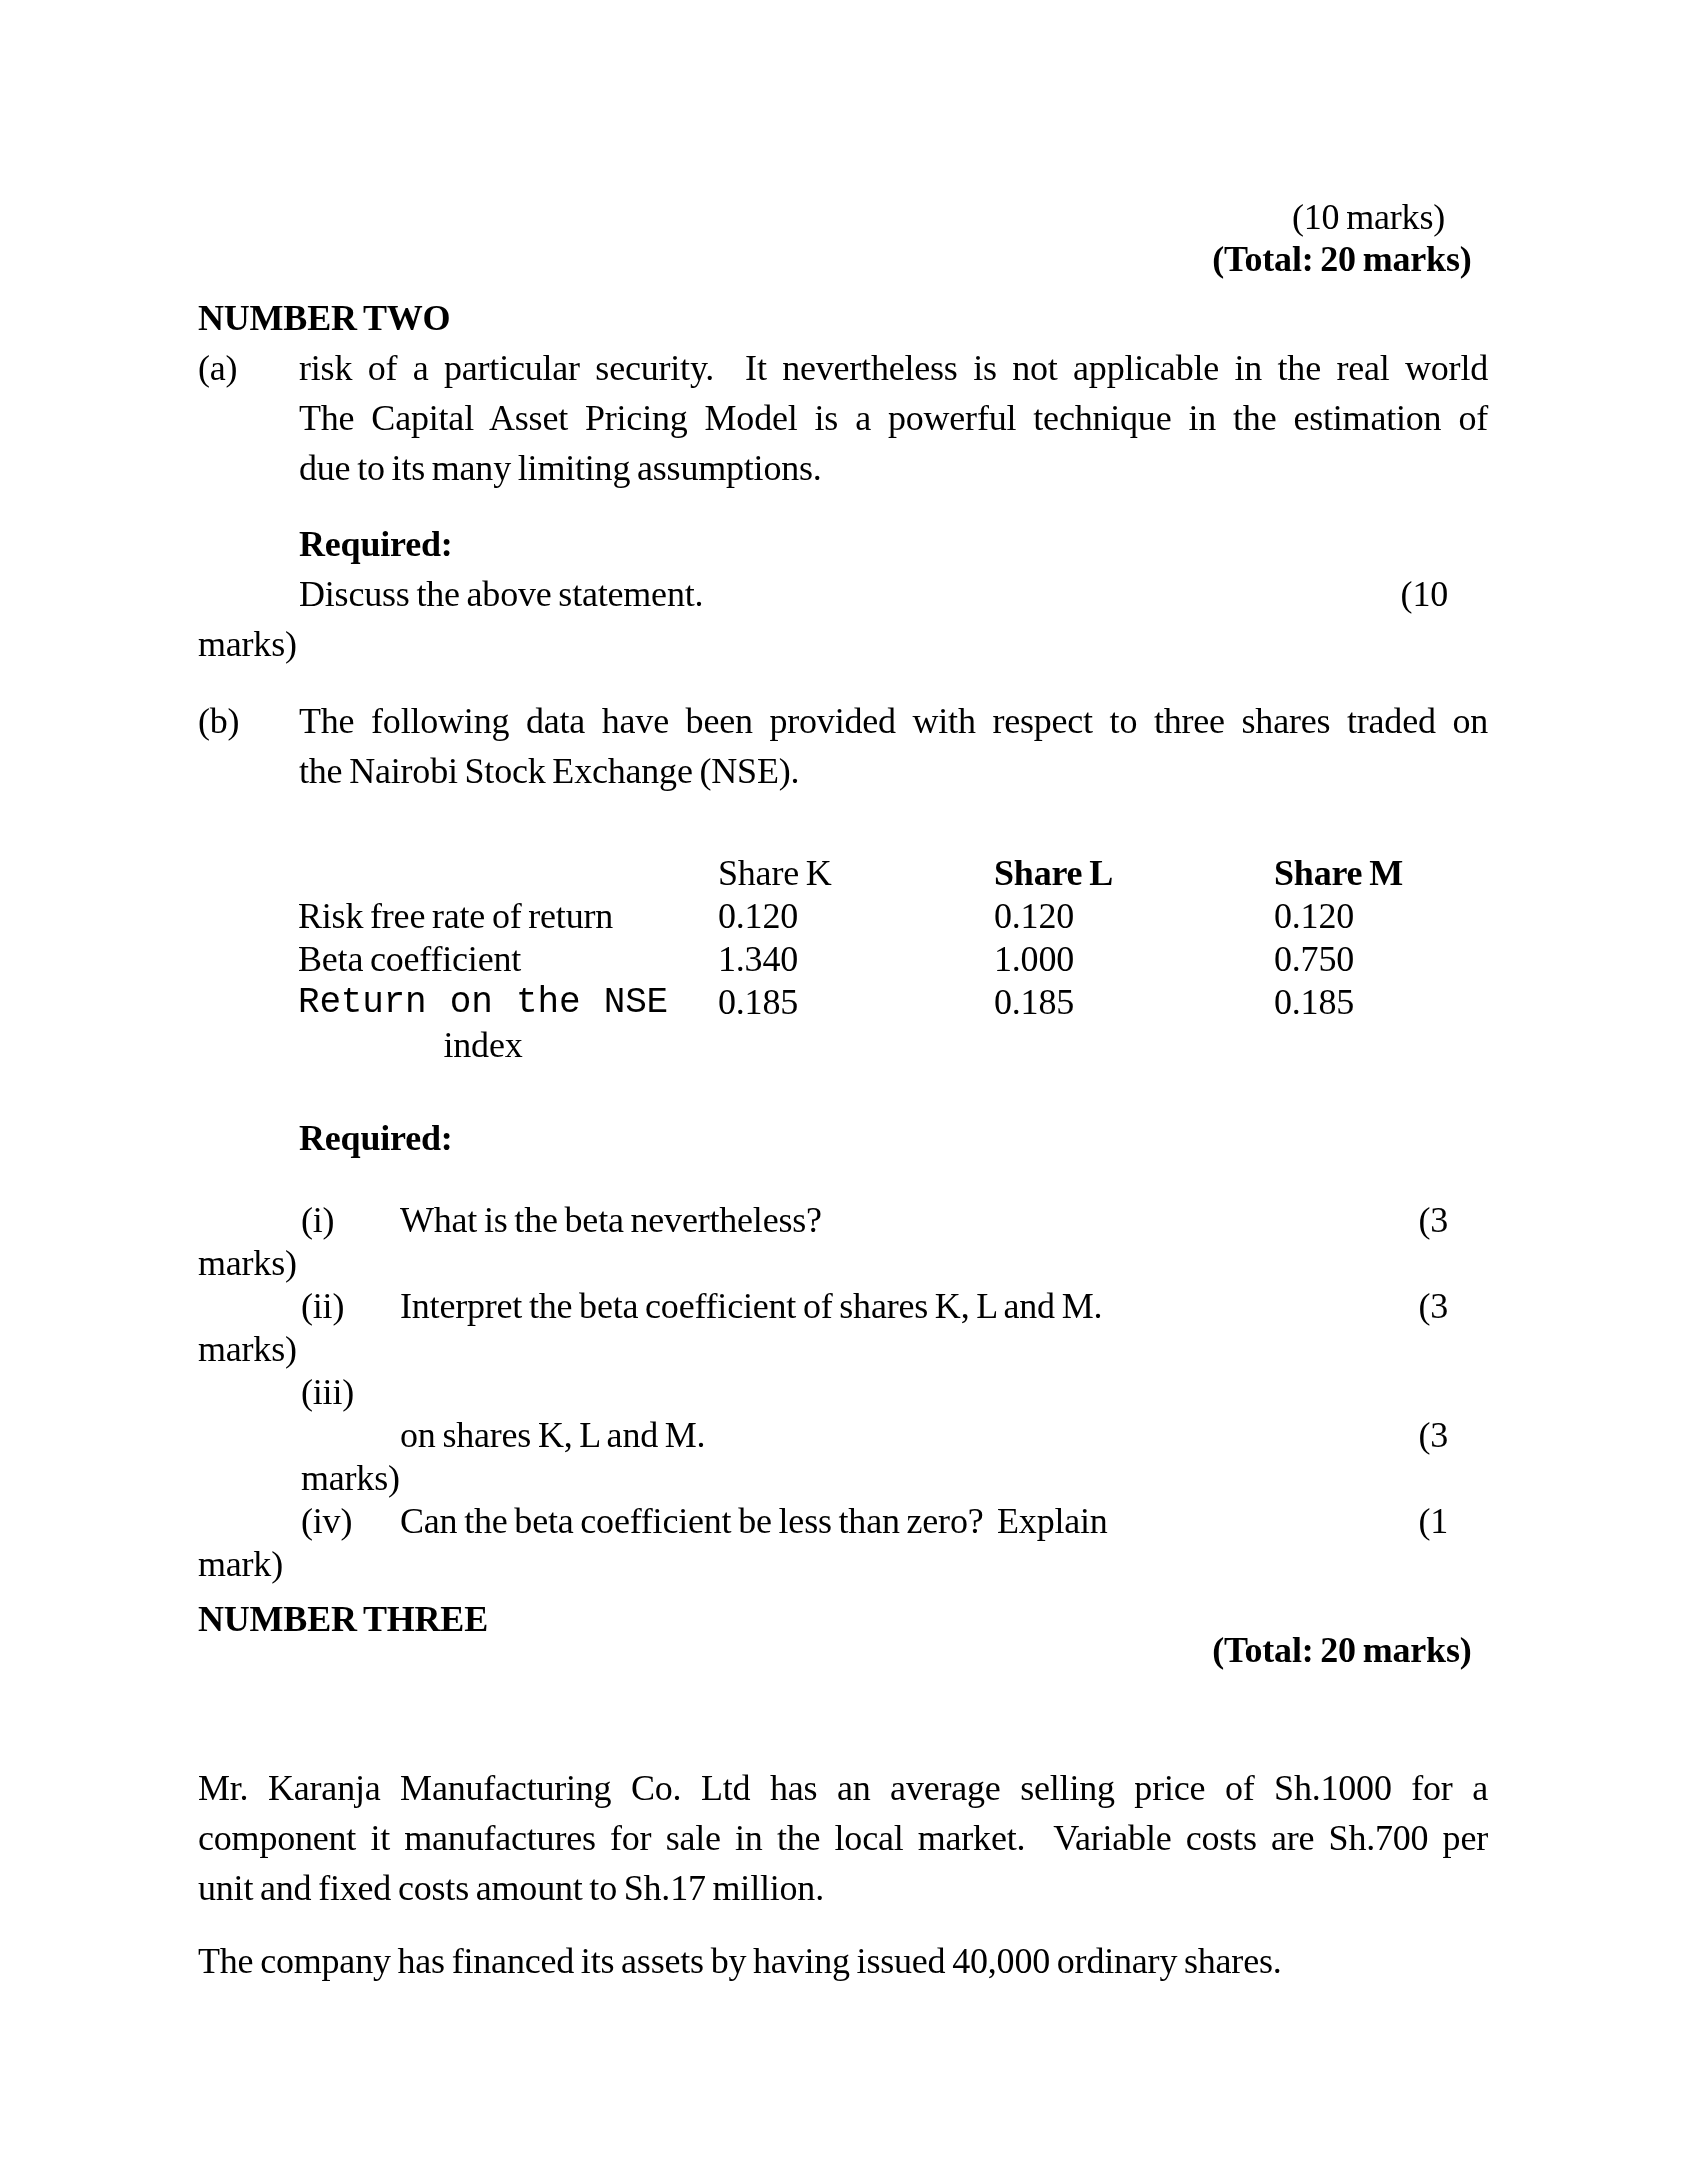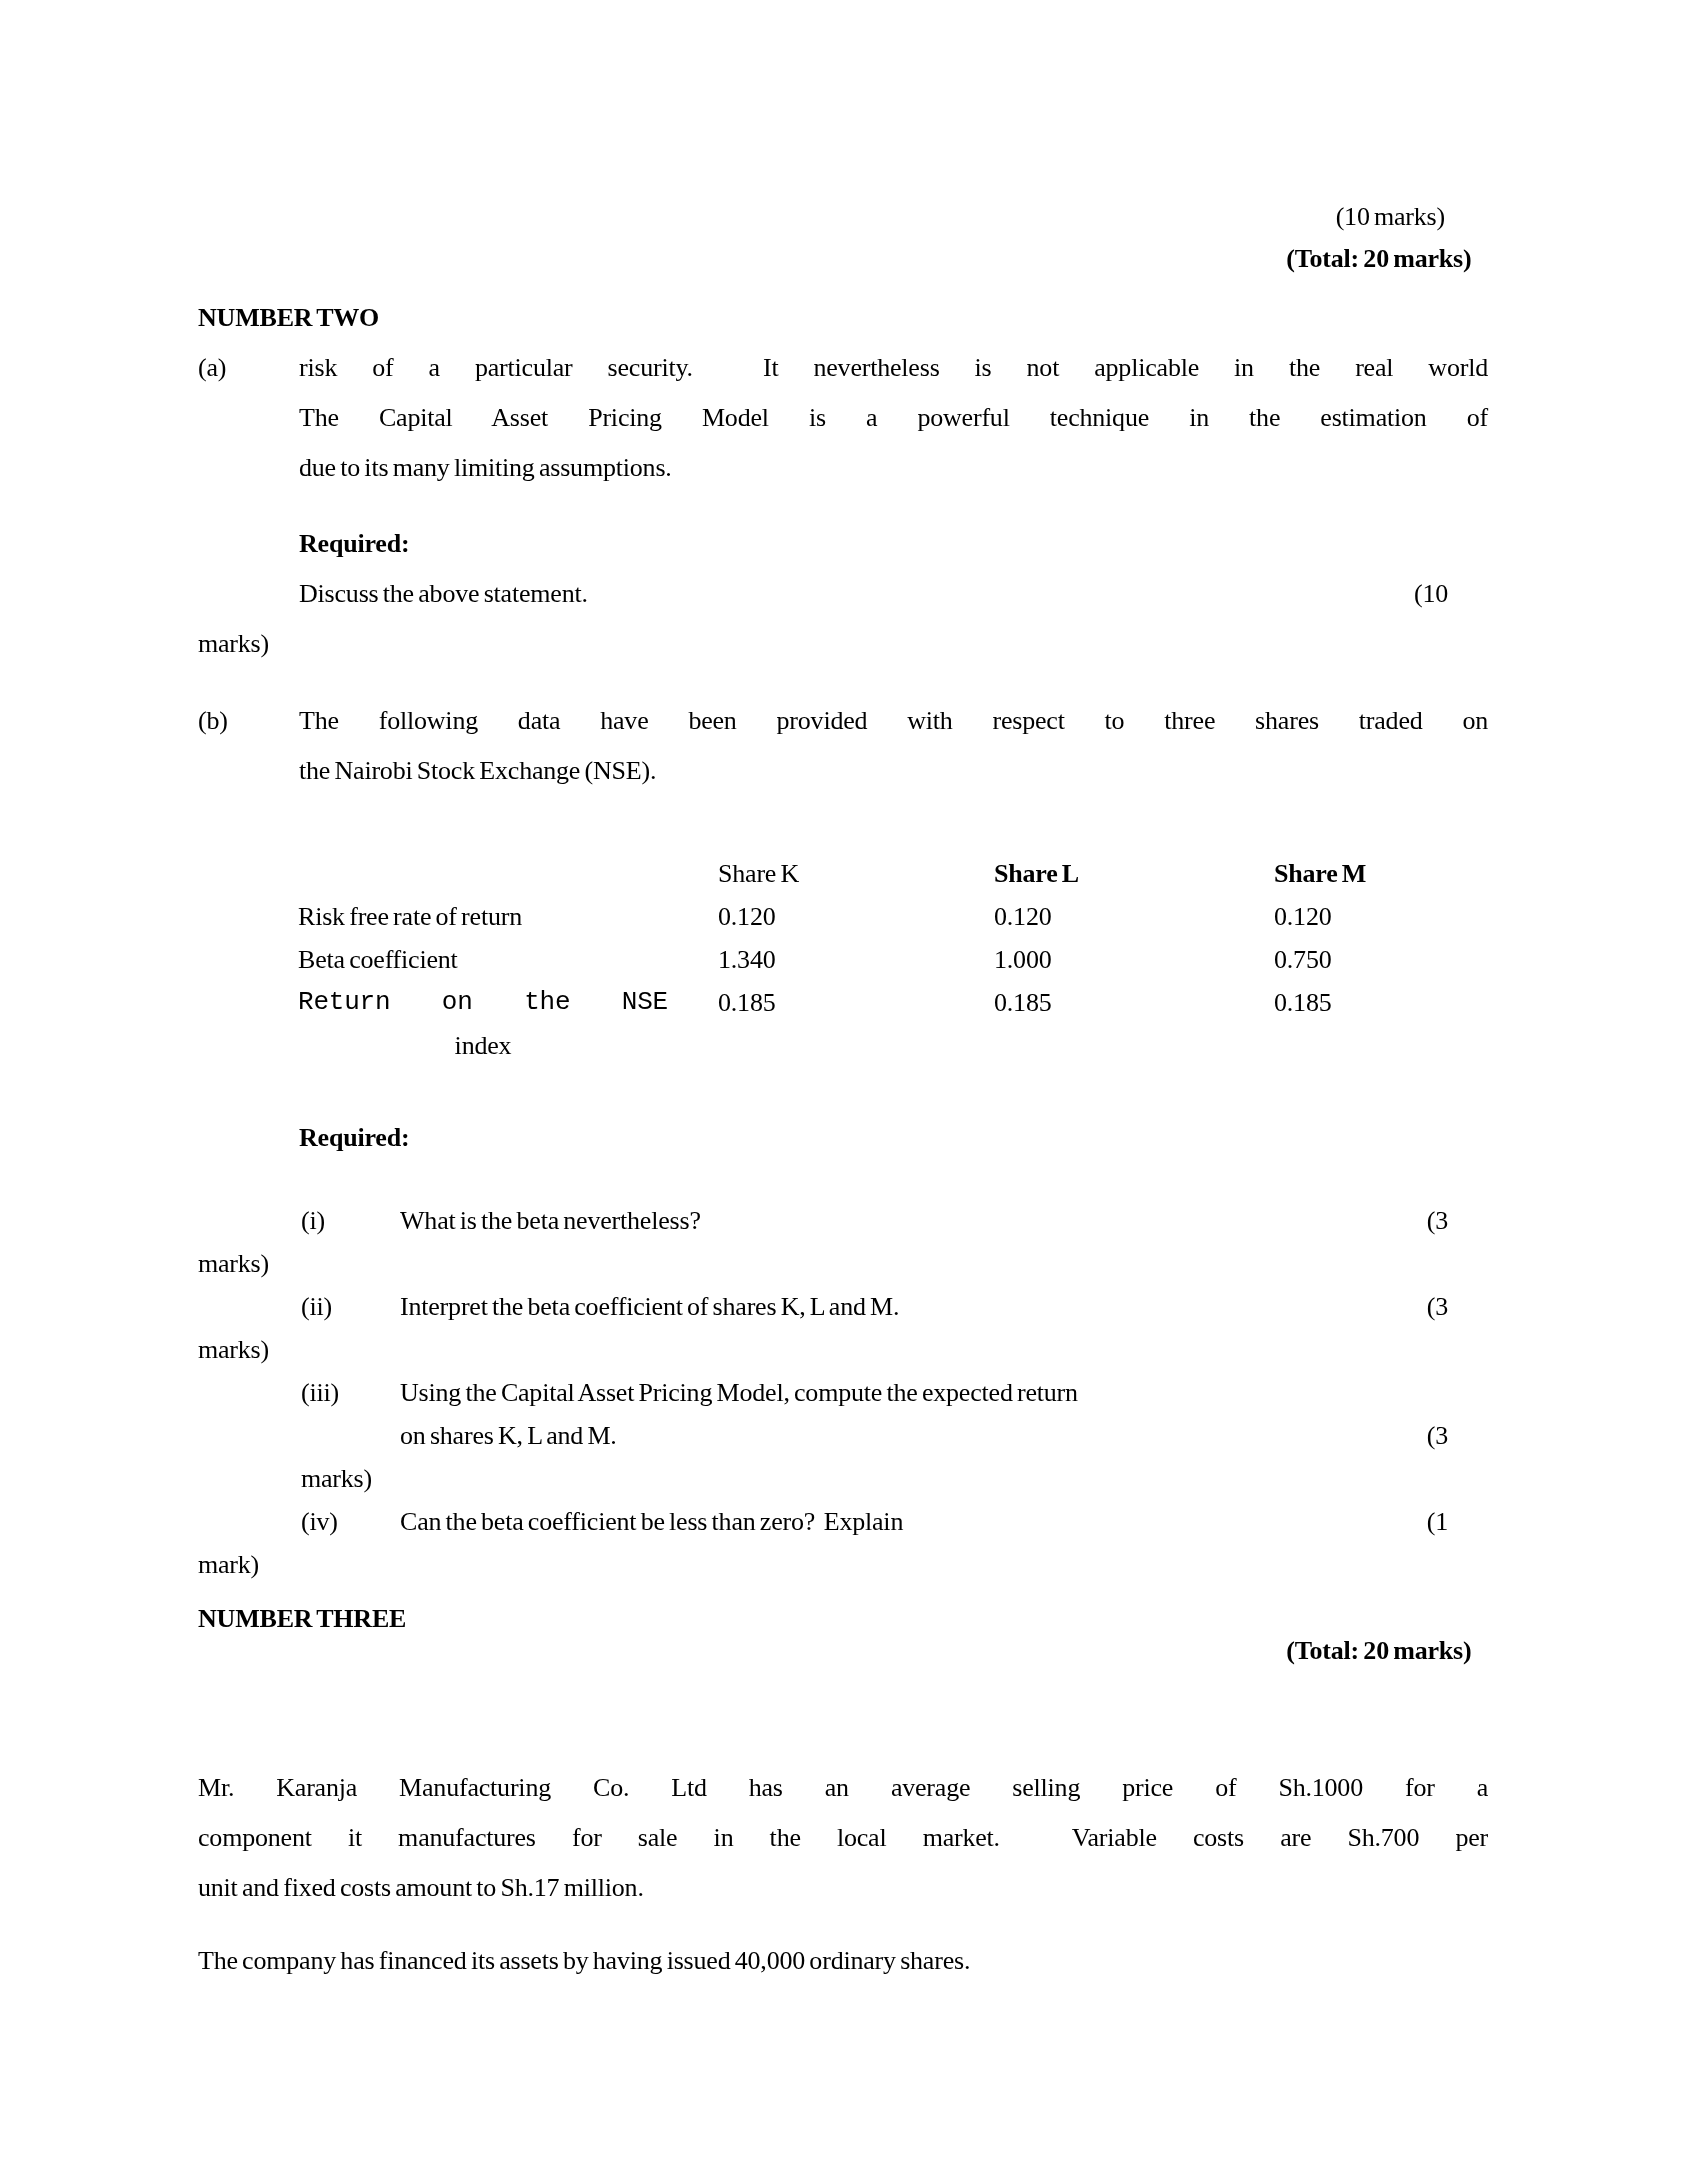--- a/index.html
+++ b/index.html
@@ -2,21 +2,21 @@
 <html style="font-size:10.6px"><head>
 <meta charset="utf-8">
 <style>
   html,body { margin:0; padding:0; background:#e8e8e8; }
   .page {
     position:relative;
     width:1687px; height:2183px;
     background:#ffffff;
     color:#000000;
     font-family:"Liberation Serif","DejaVu Serif",serif;
-    font-size:26px;
+    font-size:36px;
     letter-spacing:-0.2px;
     word-spacing:-2px;
     margin:0 auto;
     overflow:hidden;
   }
   .abs { position:absolute; left:198px; width:1290px; }
   .lh76 { line-height:50px; }
   .lh64 { line-height:42px; }
   .bold { font-weight:bold; }
   .r65 { text-align:right; padding-right:43px; box-sizing:border-box; }
@@ -130,21 +130,20 @@
     <div class="irow">
       <span class="imark">(ii)</span>
       <span class="itext">Interpret the beta coefficient of shares K, L and M.</span>
       <span class="imarks">(3</span>
     </div>
     <div class="irow">
       <span class="cont0">marks)</span>
     </div>
     <div class="irow">
       <span class="imark">(iii)</span>
-      <span class="itext">Using the Capital Asset Pricing Model, compute the expected return</span>
     </div>
     <div class="irow">
       <span class="itext">on shares K, L and M.</span>
       <span class="imarks">(3</span>
     </div>
     <div class="irow">
       <span class="cont155">marks)</span>
     </div>
     <div class="irow">
       <span class="imark">(iv)</span>

